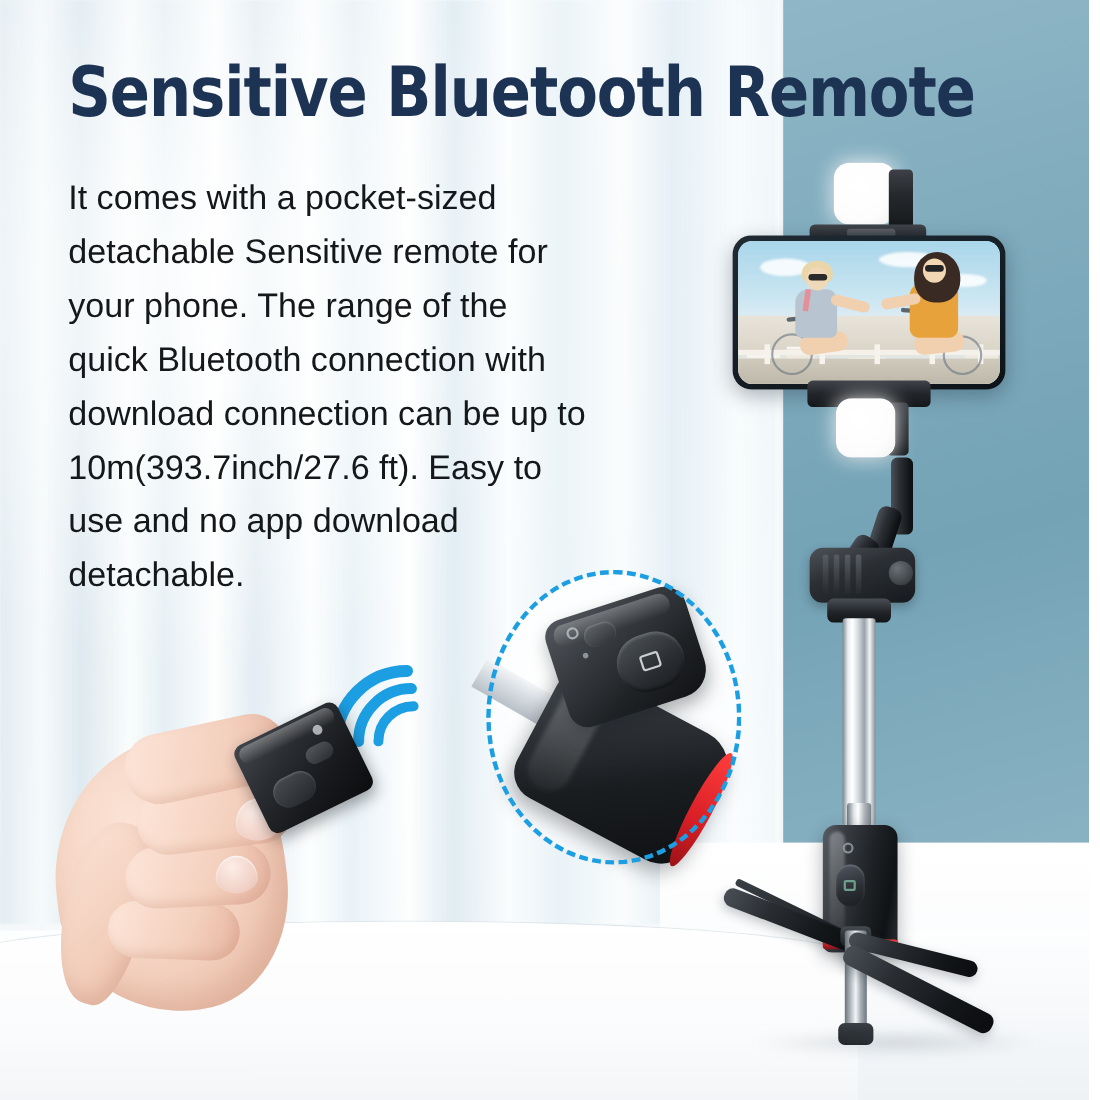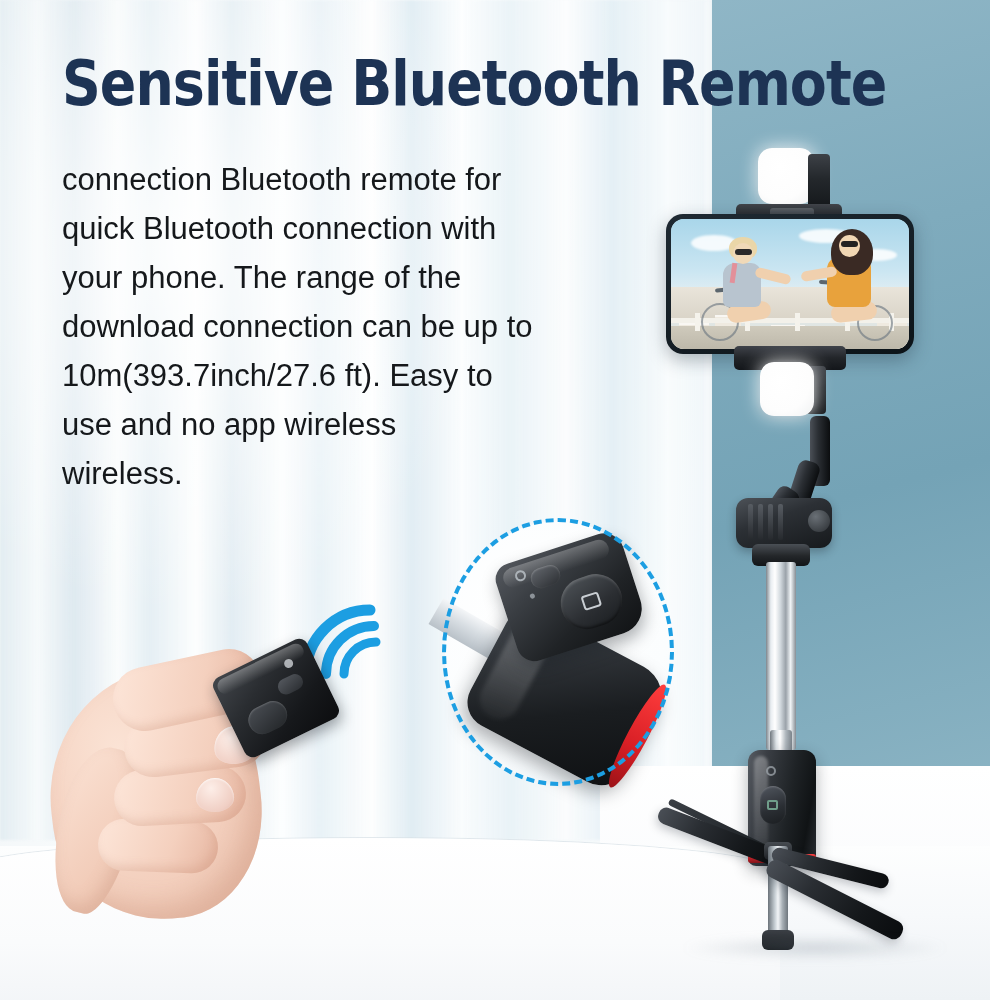--- a/index.html
+++ b/index.html
@@ -391,27 +391,28 @@
   <div class="curtain-soft"></div>
   <div class="blue-panel-edge"></div>
   <div class="blue-panel"></div>
   <div class="table-top"></div>
   <div class="table-wide"></div>
   <div class="table-curve"></div>
 
   <div class="title">Sensitive Bluetooth Remote</div>
 
   <div class="body-copy">
-    <span class="ln">connection Bluetooth remote for</span>
+    <span class="ln">It comes with a pocket-sized</span>
+    <span class="ln">detachable Sensitive remote for</span>
+    <span class="ln">your phone. The range of the</span>
     <span class="ln">quick Bluetooth connection with</span>
-    <span class="ln">your phone. The range of the</span>
     <span class="ln">download connection can be up to</span>
     <span class="ln">10m(393.7inch/27.6 ft). Easy to</span>
-    <span class="ln">use and no app wireless</span>
-    <span class="ln">wireless.</span>
+    <span class="ln">use and no app download</span>
+    <span class="ln">detachable.</span>
   </div>
 
   <div class="waves">
     <svg width="92" height="82" viewBox="0 0 92 82">
       <g fill="none" stroke="#1c9ee2" stroke-linecap="round">
         <path d="M10 74 A64 64 0 0 1 74 10" stroke-width="11"></path>
         <path d="M16 74 A48 48 0 0 1 64 26" stroke-width="10" transform="translate(14,0)"></path>
         <path d="M22 74 A32 32 0 0 1 54 42" stroke-width="9" transform="translate(26,0)"></path>
       </g>
     </svg>

